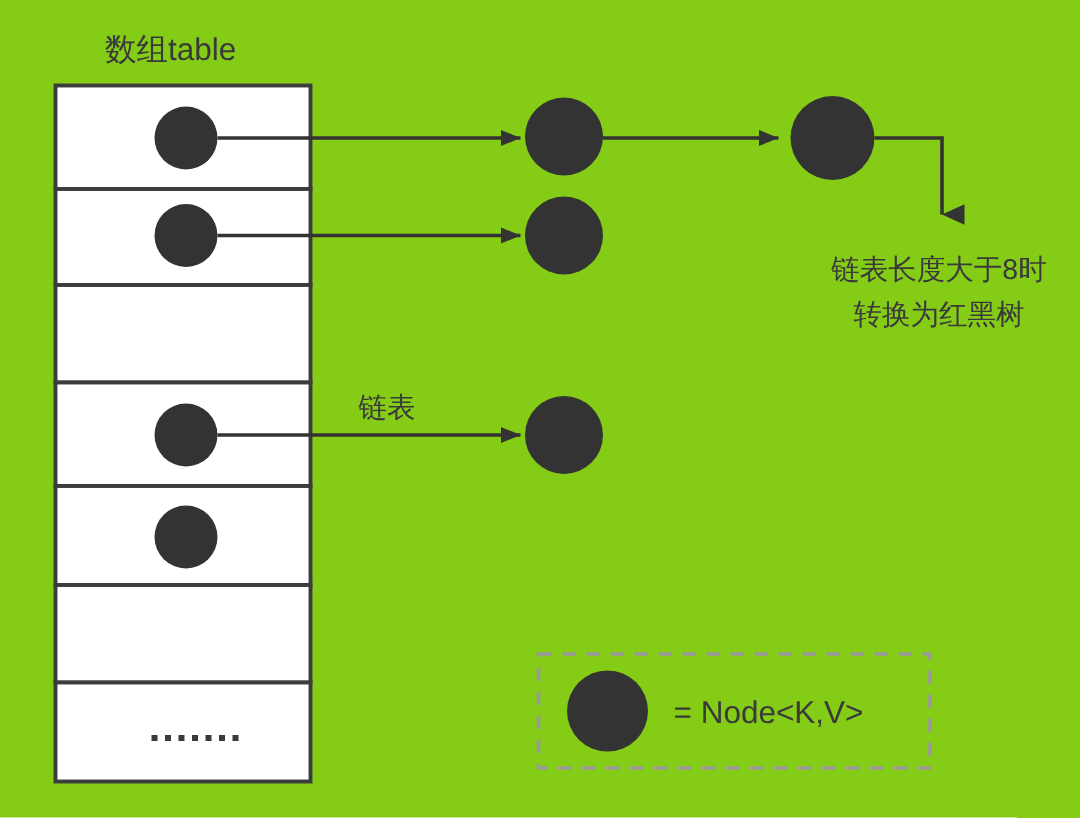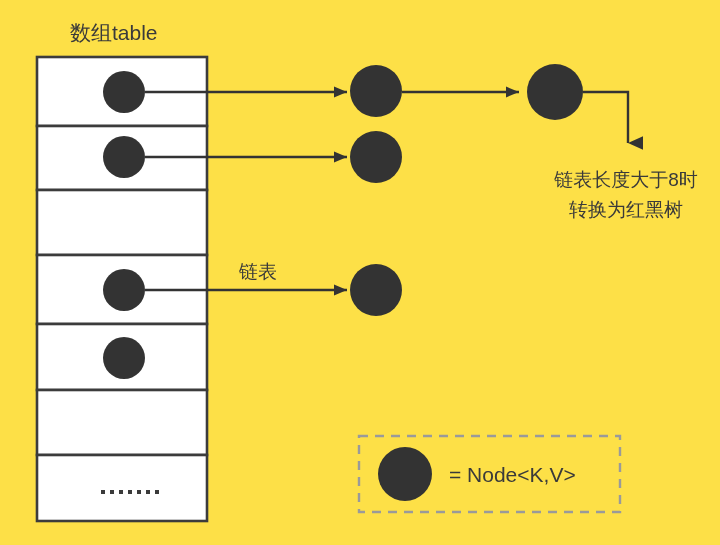--- a/index.html
+++ b/index.html
@@ -8,21 +8,21 @@
     padding: 0;
     background: #ffffff;
   }
   body {
     font-family: "Liberation Sans", "DejaVu Sans", sans-serif;
   }
   #canvas {
     position: relative;
     width: 720px;
     height: 545px;
-    background: #fde047;
+    background: #84cc16;
     overflow: hidden;
   }
   #diagram-svg {
     position: absolute;
     left: 0;
     top: 0;
     width: 720px;
     height: 545px;
   }
   .diag-text {

